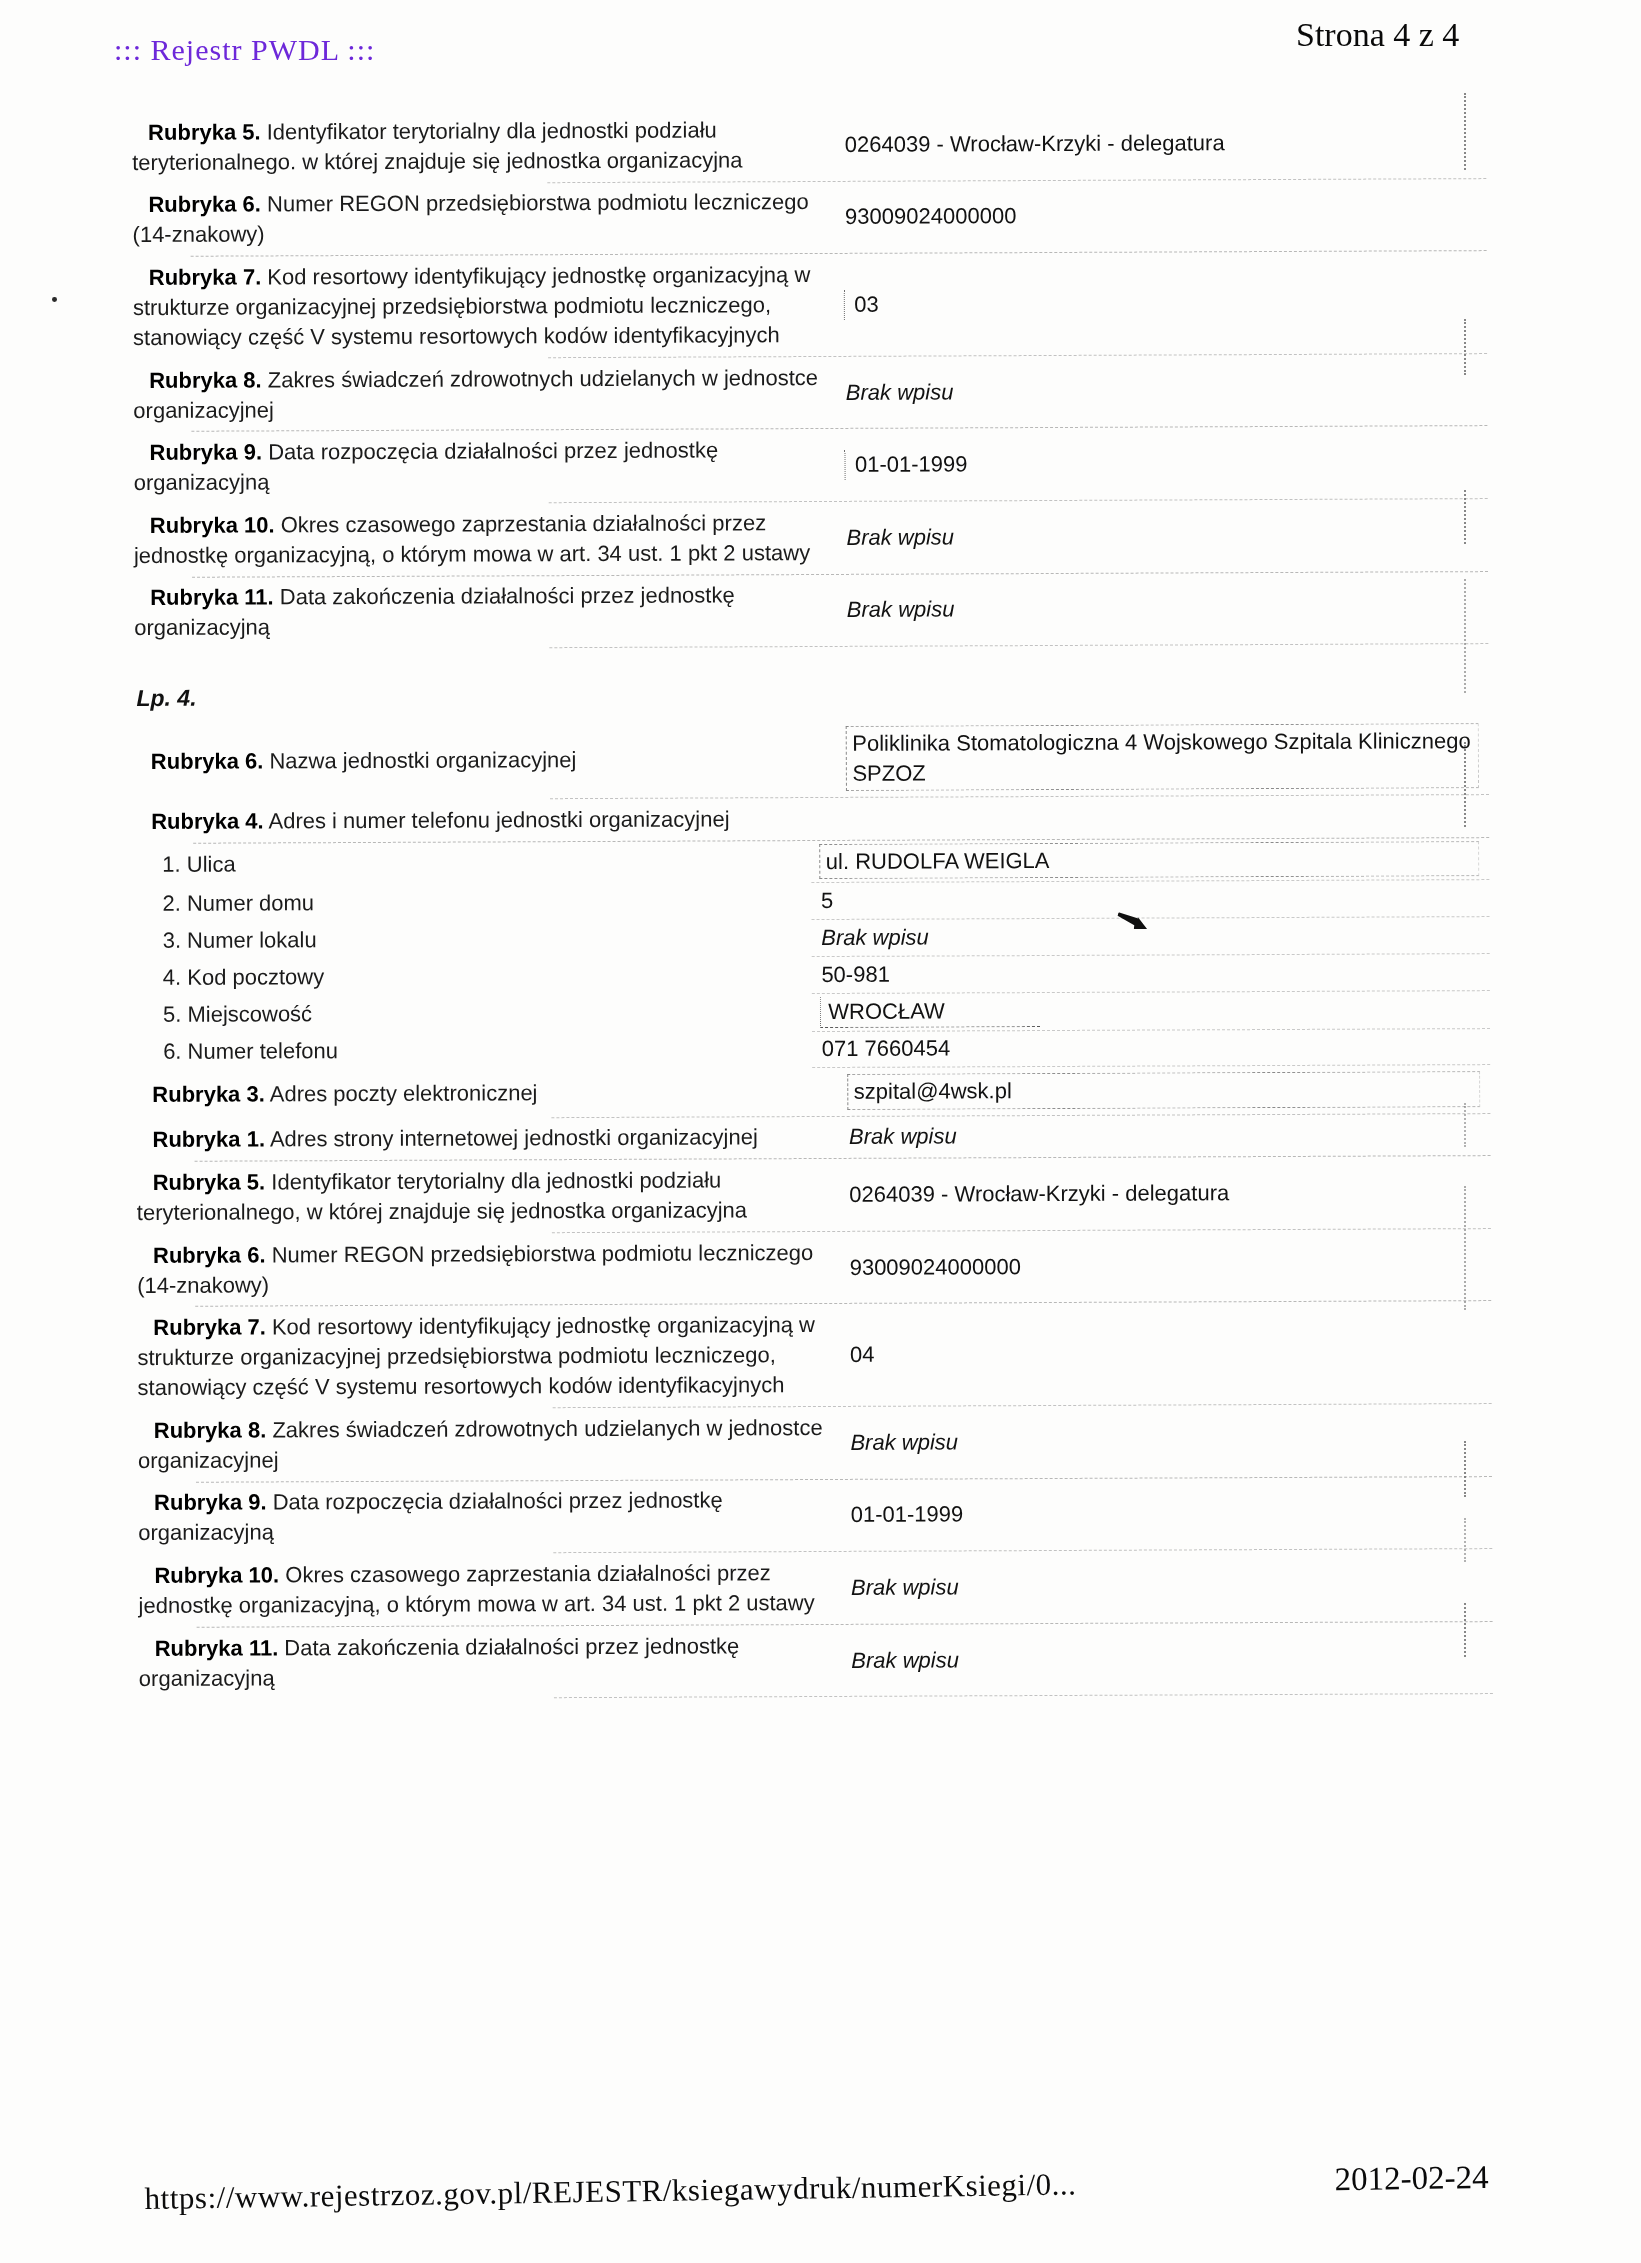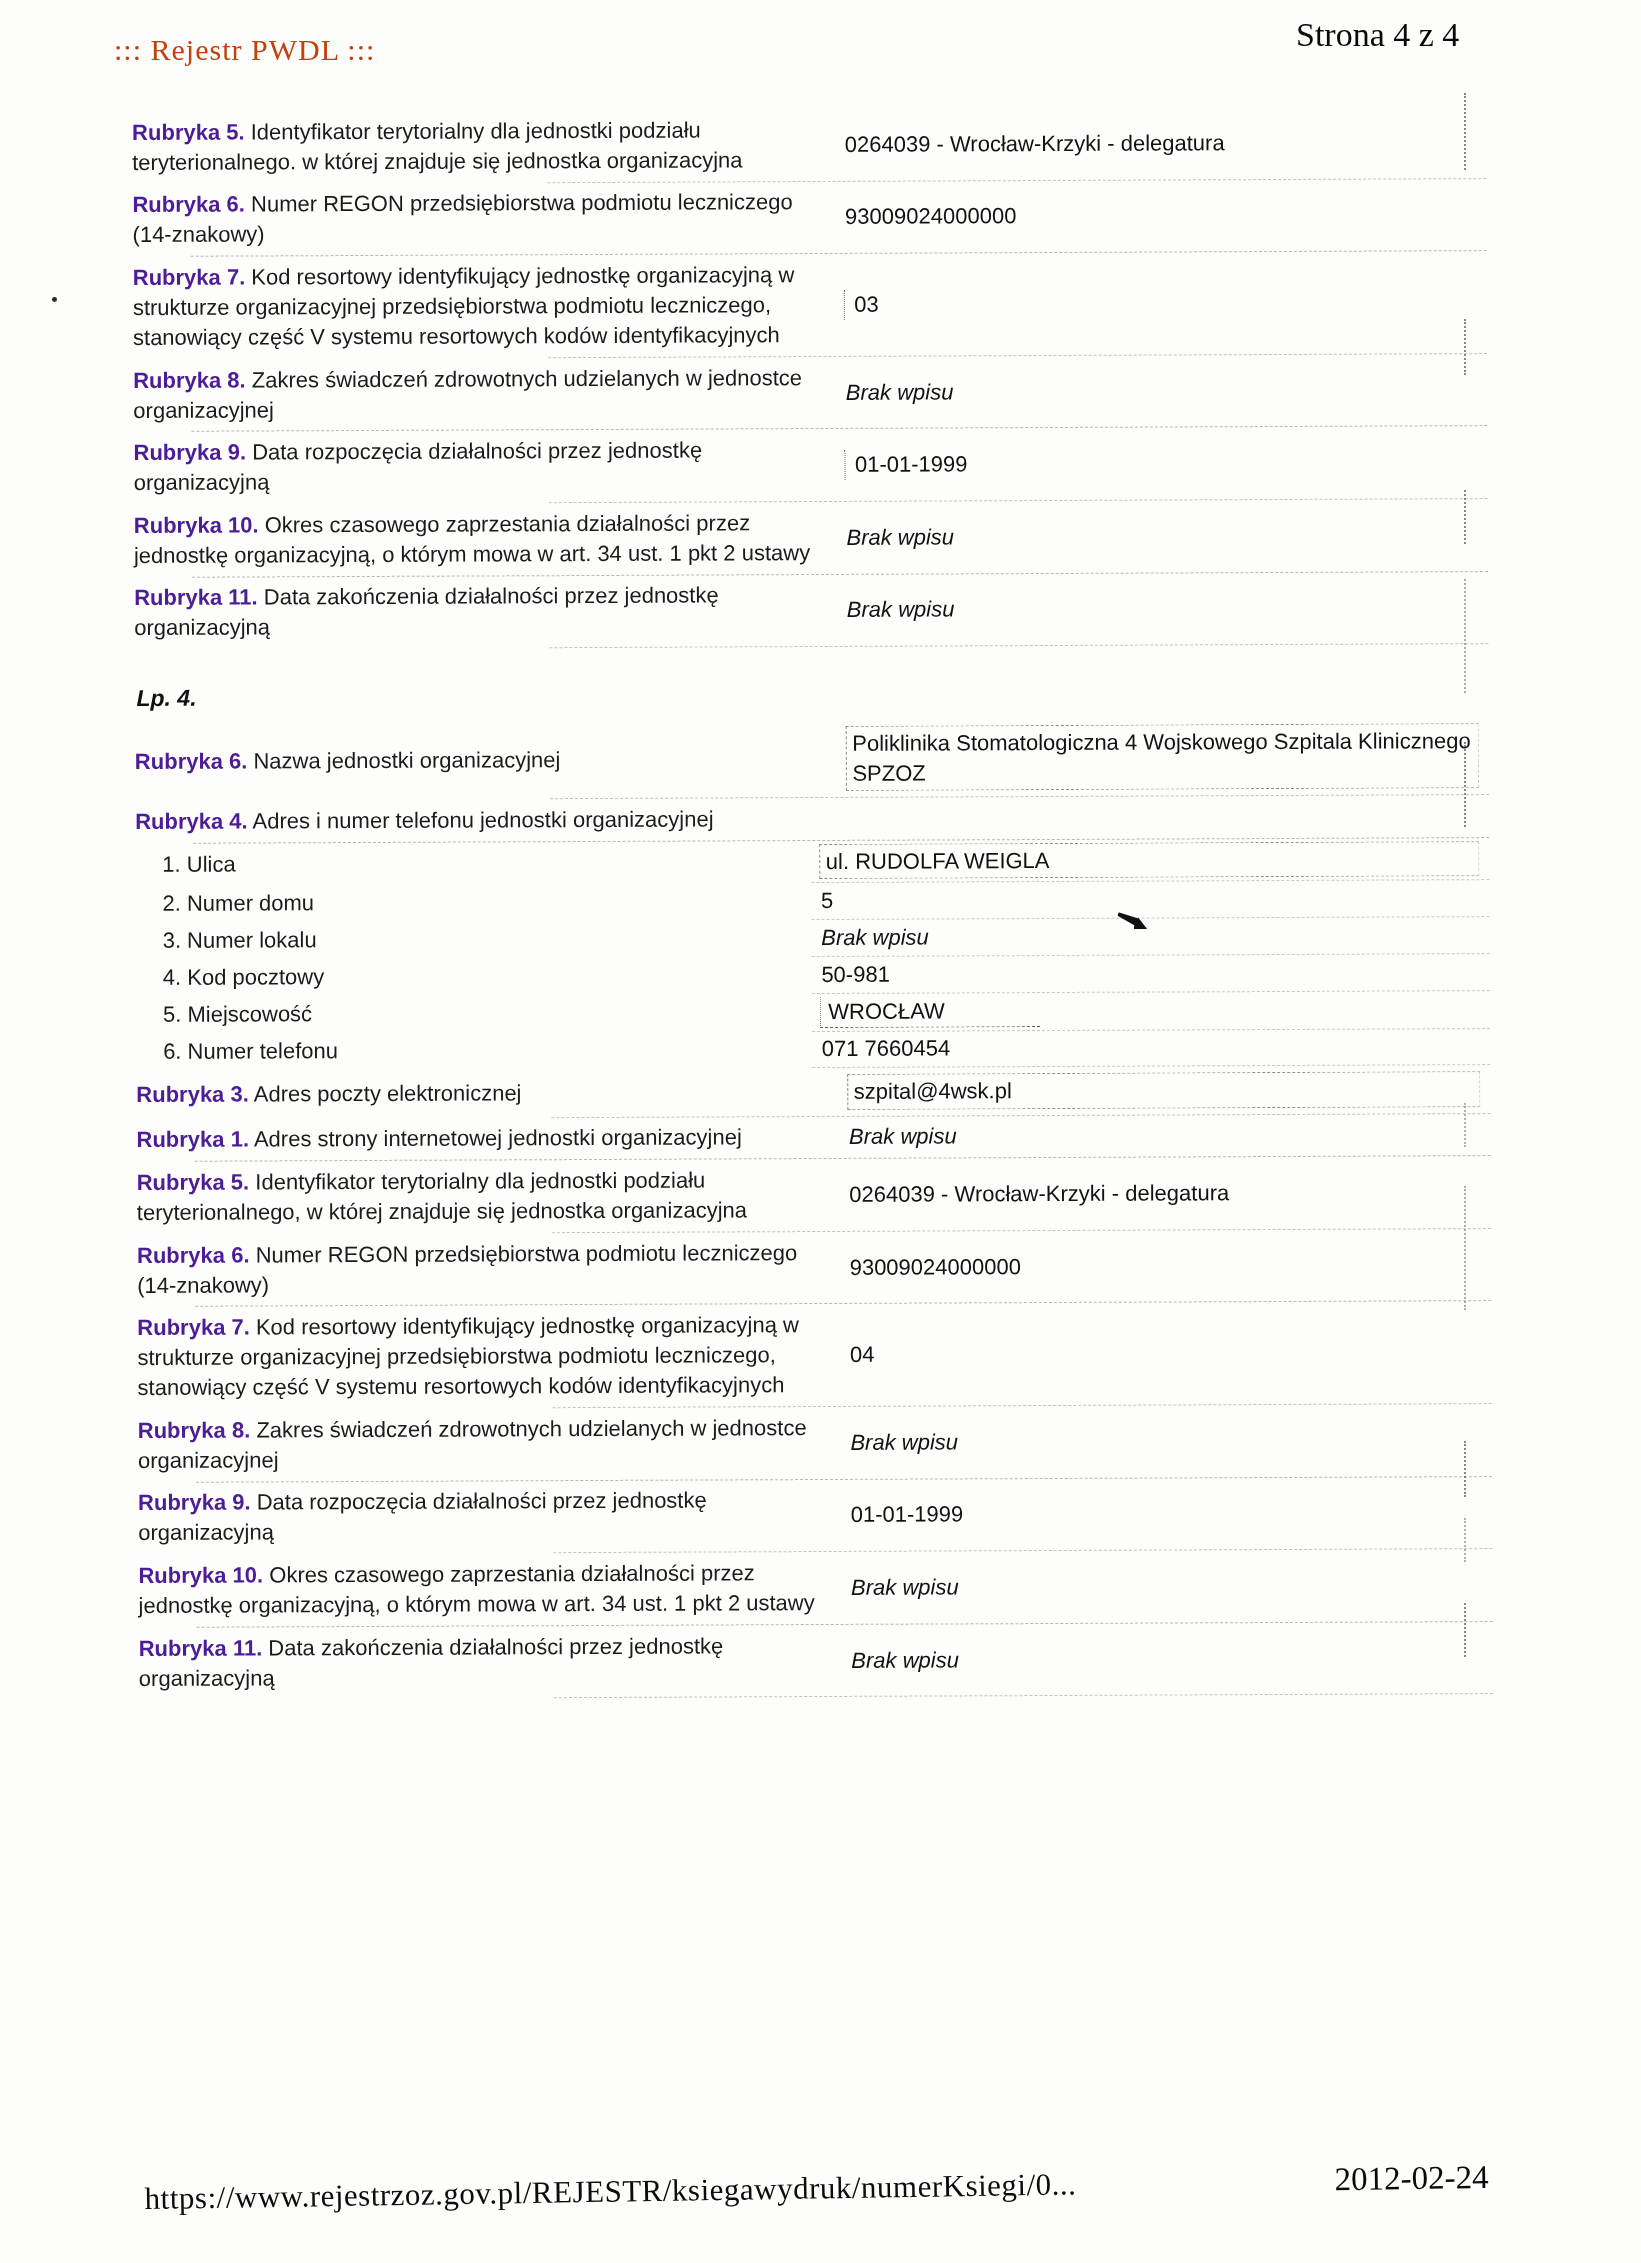--- a/index.html
+++ b/index.html
@@ -5,39 +5,39 @@
   html,body{margin:0;padding:0;}
   body{
     width:1641px;height:2263px;position:relative;overflow:hidden;
     background:#fdfdfc;color:#161616;
     font-family:"Liberation Sans", sans-serif;
     -webkit-font-smoothing:antialiased;
   }
   
   .hdr-title{
     position:absolute;left:114px;top:33px;
-    font-family:"Liberation Serif", serif;font-size:30px;letter-spacing:1px;color:#c2410c;
+    font-family:"Liberation Serif", serif;font-size:30px;letter-spacing:1px;color:#6d28d9;
   }
   .hdr-page{
     position:absolute;left:1296px;top:16px;
     font-family:"Liberation Serif", serif;font-size:34px;color:#0a0a0a;
   }
   
   .content{
     position:absolute;left:132px;top:112px;width:1344px;
     transform:rotate(-0.25deg);transform-origin:0 0;
     font-size:22px;line-height:30px;
   }
   .row{
     display:grid;grid-template-columns:703px 1fr;
     align-items:center;column-gap:7.7px;
     padding:5.8px 0 6.8px 0;position:relative;
   }
   .row .label{color:#1b1b1b;}
-  .row .label b{font-weight:700;color:#4c1d95;}
+  .row .label b{font-weight:700;color:#000000;margin-left:16px;}
   .row .value{color:#121212;padding-left:1.9px;}
   .row .value.italic{font-style:italic;font-weight:500;}
   
   .row::after{
     content:"";position:absolute;left:58px;right:-9.7px;bottom:0;height:0;
     border-bottom:1.9px dashed rgba(70,70,70,.38);
   }
   .row:nth-child(odd)::after{left:415px;border-bottom-color:rgba(60,60,60,.30);}
   .rows-b .row.addr-row::after{left:676px;border-bottom-color:rgba(70,70,70,.28);}
   

